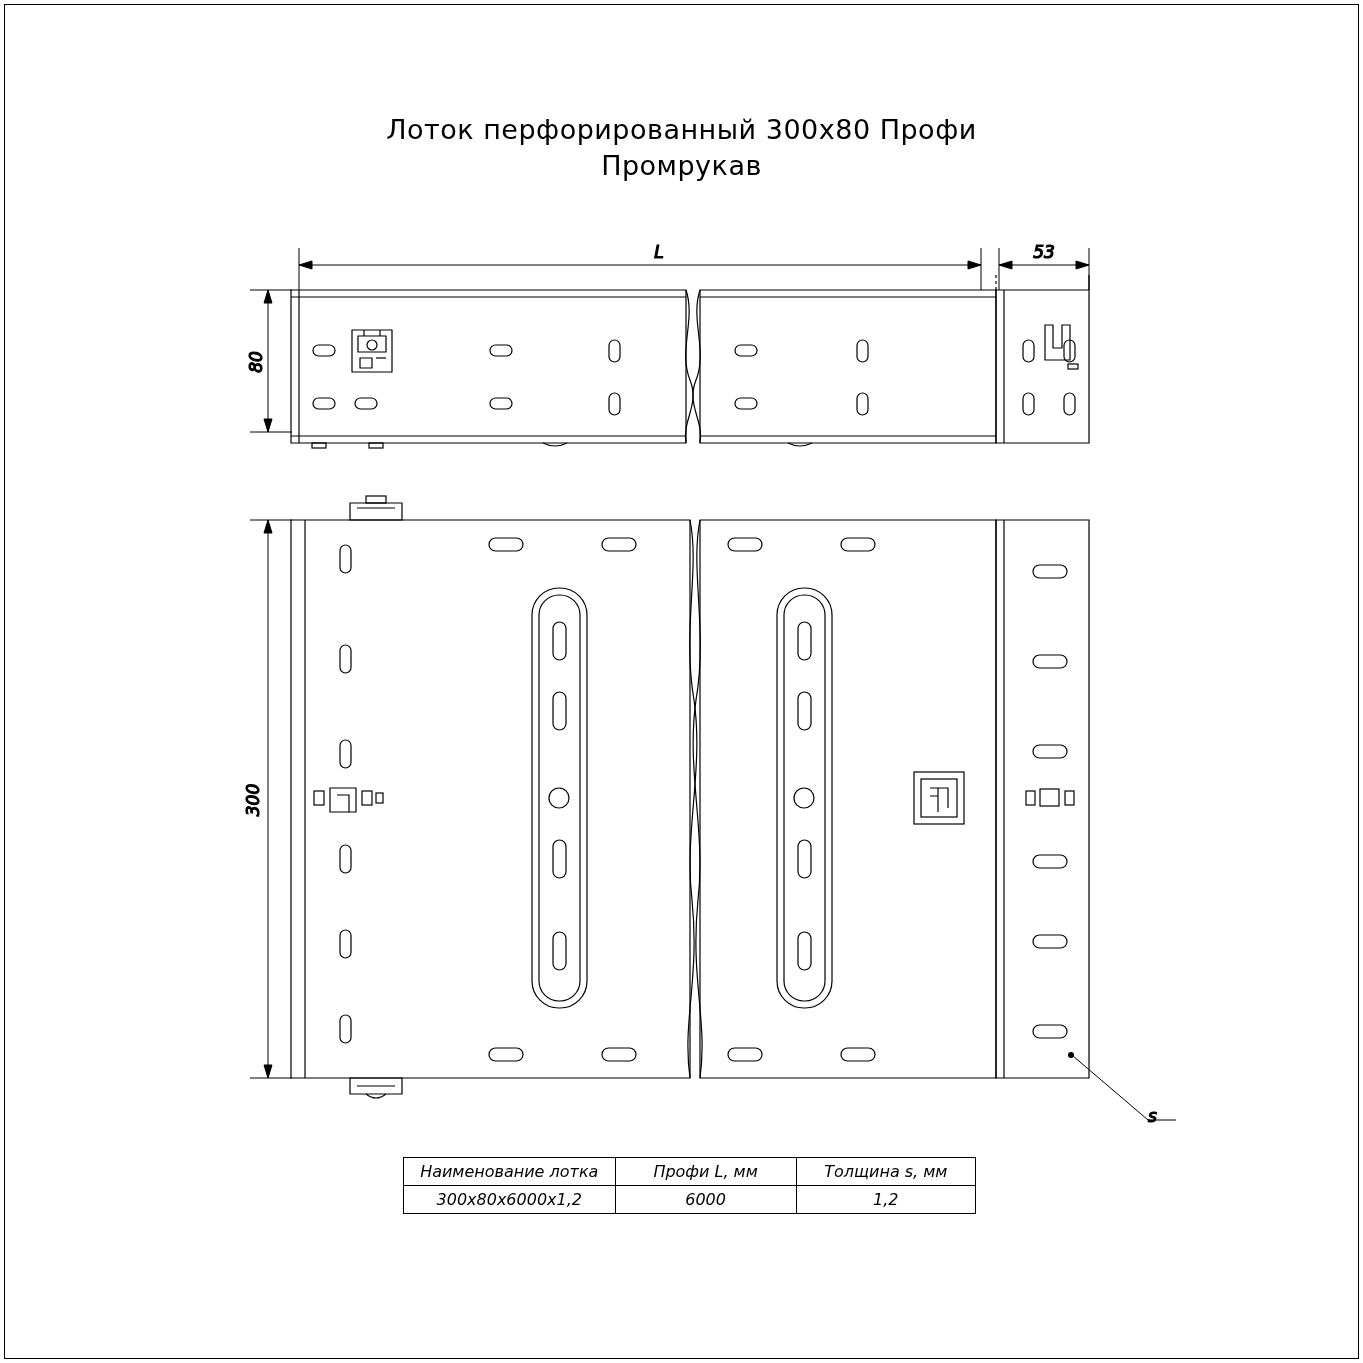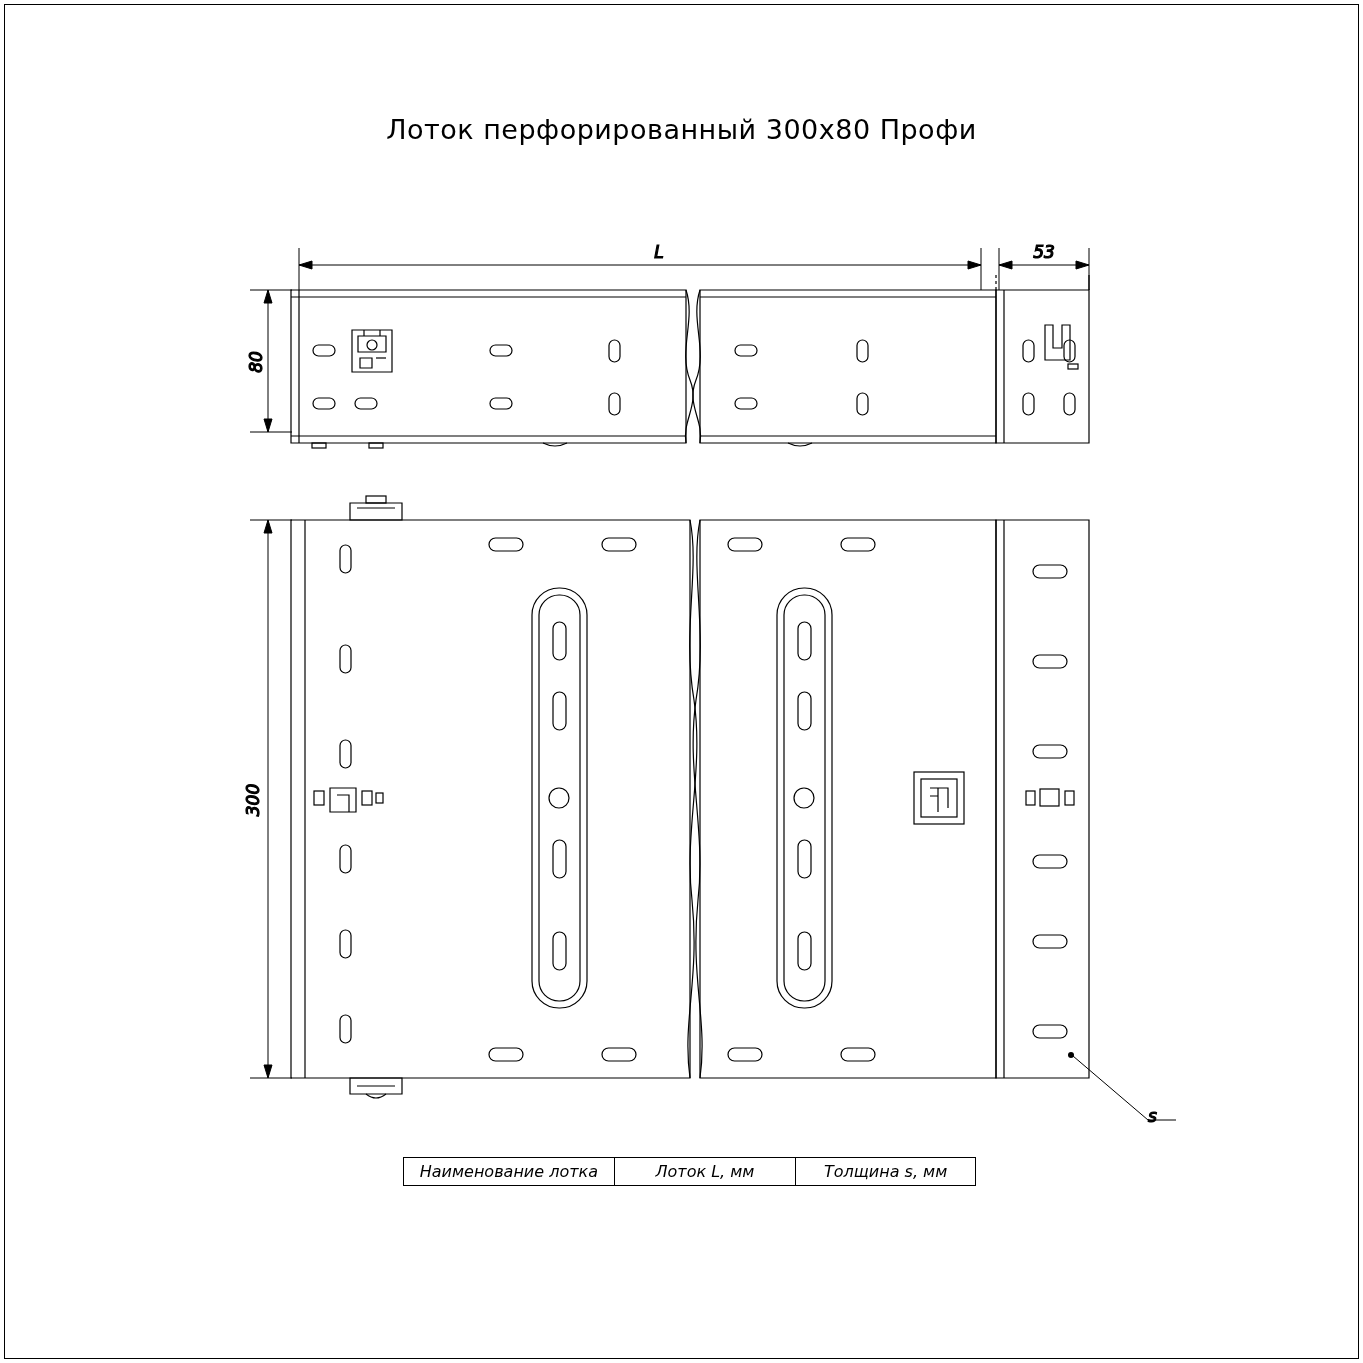--- a/index.html
+++ b/index.html
@@ -67,20 +67,21 @@
   .tbl .c1 { width: 183px; }
   .tbl .c2 { width: 180px; margin-left: 24px; }
 </style>
 </head>
 <body>
 
 <div class="frame"></div>
 
 <div class="title">
   <div>Лоток перфорированный 300x80 Профи</div>
+  <div>Промрукав</div>
 </div>
 
 <svg class="drawing" viewBox="0 0 1363 1363">
   <g fill="none" stroke="#000" stroke-width="1.2">
 
     <g stroke-width="1">
       <line x1="299" y1="248" x2="299" y2="290"></line>
       <line x1="981" y1="248" x2="981" y2="290"></line>
       <line x1="299" y1="265" x2="981" y2="265"></line>
       <path d="M299,265 L312,261 L312,269 Z" fill="#000"></path>
@@ -263,19 +264,24 @@
     <text class="lbl" x="262" y="362" text-anchor="middle" transform="rotate(-90 262 362)">80</text>
     <text class="lbl" x="259" y="800" text-anchor="middle" transform="rotate(-90 259 800)">300</text>
     <text class="lbl" x="1148" y="1122">s</text>
   </g>
 </svg>
 
 <table class="tbl">
   <thead>
     <tr>
       <th class="c0">Наименование лотка</th>
-      <th class="c1">Лоток L, мм</th>
+      <th class="c1">Профи L, мм</th>
       <th class="c2">Толщина s, мм</th>
     </tr>
   </thead>
   <tbody>
+    <tr>
+      <td>300х80х6000х1,2</td>
+      <td>6000</td>
+      <td>1,2</td>
+    </tr>
   </tbody>
 </table>
 
 </body></html>

